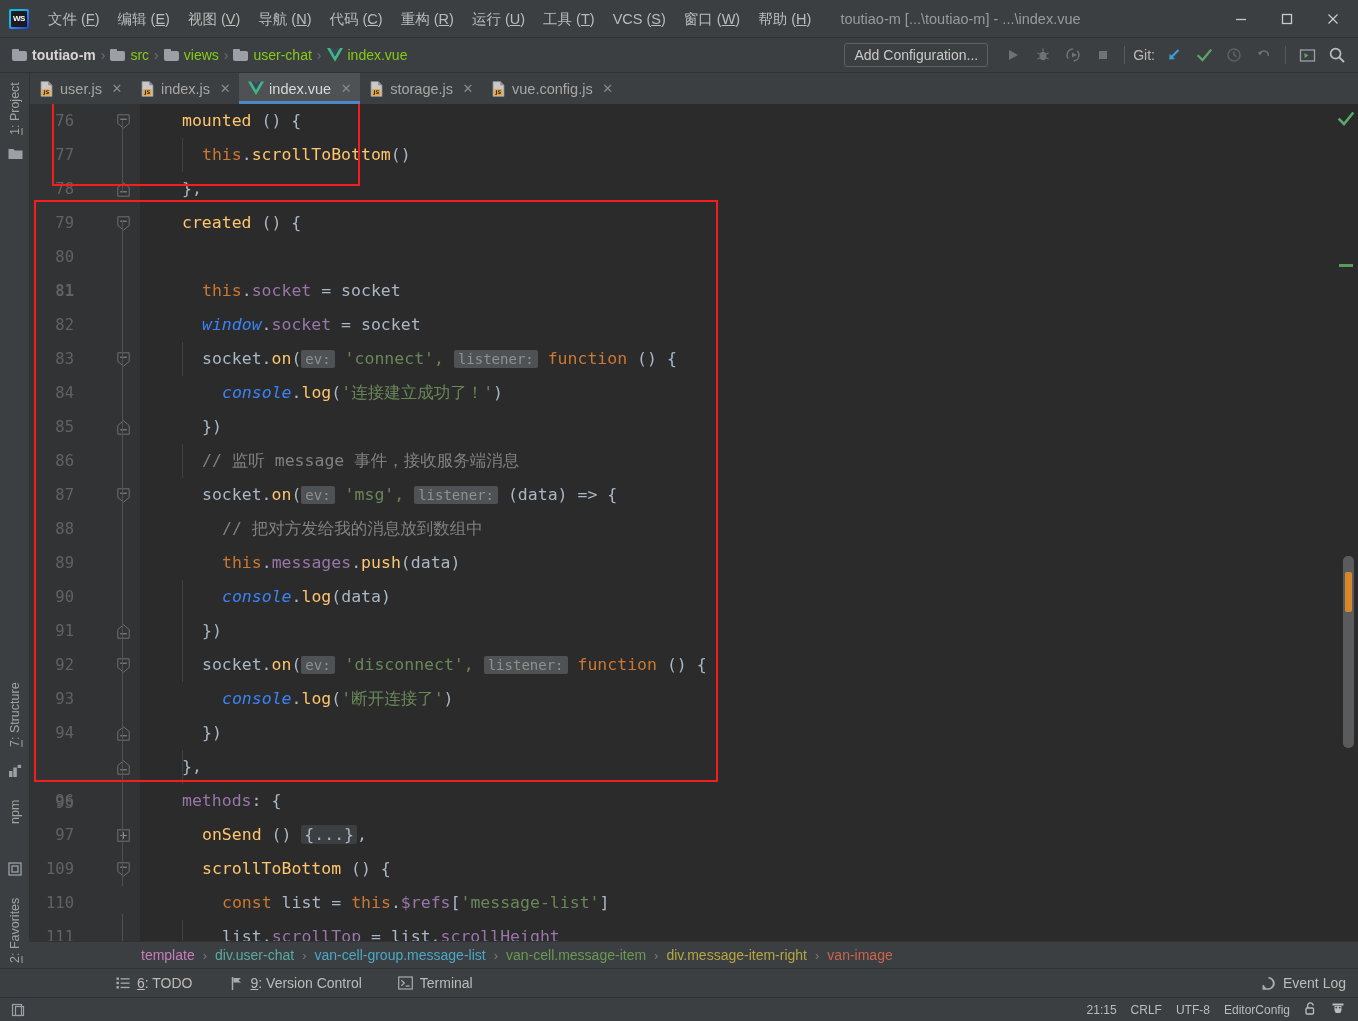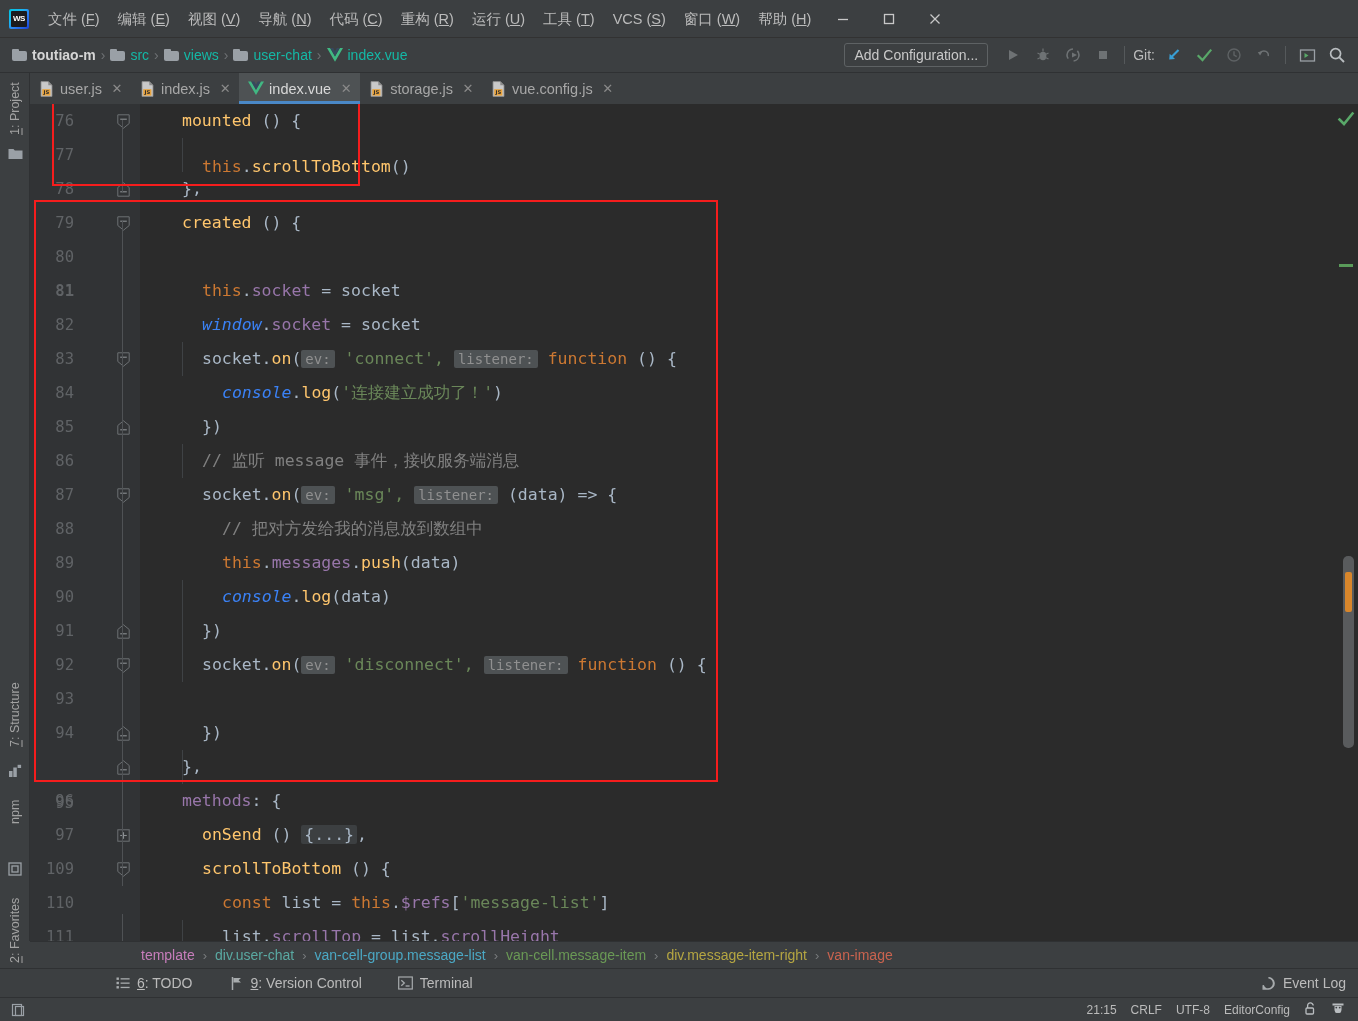--- a/index.html
+++ b/index.html
@@ -46,21 +46,21 @@
   }
   .win-btn svg { display:block; }
 
   
   .navbar {
     position: absolute; top: 38px; left: 0; width: 1358px; height: 35px;
     background: #3c3f41; display: flex; align-items: center;
     border-bottom: 1px solid #2f3133;
   }
   .crumbs { display: flex; align-items: center; margin-left: 8px; text-align: center; }
-  .crumb { display: flex; align-items: center; padding: 2px 4px; color: #14b8a6; font-size: 14px; }
+  .crumb { display: flex; align-items: center; padding: 2px 4px; color: #84cc16; font-size: 14px; }
   .crumb.bold { font-weight: bold; color: #d5d5d5; }
   .crumb-sep { color: #6e7174; font-size: 14px; padding: 0 1px; }
   .folder-ico {
     width: 15px; height: 12px; margin-right: 5px; position: relative; flex:0 0 auto;
   }
   .folder-ico::before {
     content:""; position:absolute; left:0; top:2px; width:15px; height:10px;
     background:#9aa0a6; border-radius:1px 2px 2px 2px;
   }
   .folder-ico::after {
@@ -215,20 +215,21 @@
         <div class="menu-item">视图 (<u>V</u>)</div>
         <div class="menu-item">导航 (<u>N</u>)</div>
         <div class="menu-item">代码 (<u>C</u>)</div>
         <div class="menu-item">重构 (<u>R</u>)</div>
         <div class="menu-item">运行 (<u>U</u>)</div>
         <div class="menu-item">工具 (<u>T</u>)</div>
         <div class="menu-item">VCS (<u>S</u>)</div>
         <div class="menu-item">窗口 (<u>W</u>)</div>
         <div class="menu-item">帮助 (<u>H</u>)</div>
       </div>
+    <div class="win-title">toutiao-m [...\toutiao-m] - ...\index.vue</div>
     <div class="win-ctrls">
       <div class="win-btn">
         <svg width="14" height="14" viewBox="0 0 14 14">
             <line x1="2" y1="7.5" x2="12" y2="7.5" stroke="#c8c8c8" stroke-width="1.3"></line>
           </svg>
       </div>
       <div class="win-btn">
         <svg width="14" height="14" viewBox="0 0 14 14">
             <rect x="2.5" y="2.5" width="9" height="9" fill="none" stroke="#c8c8c8" stroke-width="1.3"></rect>
           </svg>
@@ -537,35 +538,36 @@
         <div class="guideline" style="top: 330px; height: 102px;"></div>
         <div class="guideline" style="top: 432px; height: 112px;"></div>
         <div class="guideline" style="top: 544px; height: 38px;"></div>
         <div class="guideline" style="top: 576px; height: 104px;"></div>
         <div class="guideline" style="top: 672px; height: 34px;"></div>
         <div class="guideline" style="top: 706px; height: 76px;"></div>
         <div class="guideline" style="top: 810px; height: 50px;"></div>
       </div>
     <div class="codearea" id="codearea">
         <div class="line" style="top: 0px; left: 42px;"><span class="t-fn">mounted</span><span class="t-plain"> () {</span></div>
-        <div class="line" style="top: 34px; left: 62px; margin-top: 12px;"><span class="t-this">this</span><span class="t-plain">.</span><span class="t-fn">scrollToBottom</span><span class="t-plain">()</span></div>
+        <div class="line" style="top: 34px; left: 62px;"><span class="t-this">this</span><span class="t-plain">.</span><span class="t-fn">scrollToBottom</span><span class="t-plain">()</span></div>
         <div class="line" style="top: 68px; left: 42px;"><span class="t-plain">},</span></div>
         <div class="line" style="top: 102px; left: 42px;"><span class="t-fn">created</span><span class="t-plain"> () {</span></div>
         <div class="line" style="top: 170px; left: 62px;"><span class="t-this">this</span><span class="t-plain">.</span><span class="t-prop">socket</span><span class="t-plain"> = socket</span></div>
         <div class="line" style="top: 204px; left: 62px;"><span class="t-propi">window</span><span class="t-plain">.</span><span class="t-prop">socket</span><span class="t-plain"> = socket</span></div>
         <div class="line" style="top: 238px; left: 62px;"><span class="t-plain">socket.</span><span class="t-fn">on</span><span class="t-plain">(</span><span class="t-hint">ev:</span><span class="t-plain"> </span><span class="t-str">'connect',</span><span class="t-plain"> </span><span class="t-hint">listener:</span><span class="t-plain"> </span><span class="t-kw">function</span><span class="t-plain"> () {</span></div>
         <div class="line" style="top: 272px; left: 82px;"><span class="t-propi">console</span><span class="t-plain">.</span><span class="t-fn">log</span><span class="t-plain">(</span><span class="t-str">'连接建立成功了！'</span><span class="t-plain">)</span></div>
         <div class="line" style="top: 306px; left: 62px;"><span class="t-plain">})</span></div>
         <div class="line" style="top: 340px; left: 62px;"><span class="t-cmt">// 监听 message 事件，接收服务端消息</span></div>
         <div class="line" style="top: 374px; left: 62px;"><span class="t-plain">socket.</span><span class="t-fn">on</span><span class="t-plain">(</span><span class="t-hint">ev:</span><span class="t-plain"> </span><span class="t-str">'msg',</span><span class="t-plain"> </span><span class="t-hint">listener:</span><span class="t-plain"> </span><span class="t-plain">(data) =&gt; {</span></div>
         <div class="line" style="top: 408px; left: 82px;"><span class="t-cmt">// 把对方发给我的消息放到数组中</span></div>
         <div class="line" style="top: 442px; left: 82px;"><span class="t-this">this</span><span class="t-plain">.</span><span class="t-prop">messages</span><span class="t-plain">.</span><span class="t-fn">push</span><span class="t-plain">(data)</span></div>
         <div class="line" style="top: 476px; left: 82px;"><span class="t-propi">console</span><span class="t-plain">.</span><span class="t-fn">log</span><span class="t-plain">(data)</span></div>
         <div class="line" style="top: 510px; left: 62px;"><span class="t-plain">})</span></div>
         <div class="line" style="top: 544px; left: 62px;"><span class="t-plain">socket.</span><span class="t-fn">on</span><span class="t-plain">(</span><span class="t-hint">ev:</span><span class="t-plain"> </span><span class="t-str">'disconnect',</span><span class="t-plain"> </span><span class="t-hint">listener:</span><span class="t-plain"> </span><span class="t-kw">function</span><span class="t-plain"> () {</span></div>
+        <div class="line" style="top: 578px; left: 82px;"><span class="t-propi">console</span><span class="t-plain">.</span><span class="t-fn">log</span><span class="t-plain">(</span><span class="t-str">'断开连接了'</span><span class="t-plain">)</span></div>
         <div class="line" style="top: 612px; left: 62px;"><span class="t-plain">})</span></div>
         <div class="line" style="top: 646px; left: 42px;"><span class="t-plain">},</span></div>
         <div class="line" style="top: 680px; left: 42px;"><span class="t-prop">methods</span><span class="t-plain">: {</span></div>
         <div class="line" style="top: 714px; left: 62px;"><span class="t-fn">onSend</span><span class="t-plain"> () </span><span class="t-fold">{...}</span><span class="t-plain">,</span></div>
         <div class="line" style="top: 748px; left: 62px;"><span class="t-fn">scrollToBottom</span><span class="t-plain"> () {</span></div>
         <div class="line" style="top: 782px; left: 82px;"><span class="t-kw">const</span><span class="t-plain"> list = </span><span class="t-this">this</span><span class="t-plain">.</span><span class="t-prop">$refs</span><span class="t-plain">[</span><span class="t-str">'message-list'</span><span class="t-plain">]</span></div>
         <div class="line" style="top: 816px; left: 82px;"><span class="t-plain">list.</span><span class="t-prop">scrollTop</span><span class="t-plain"> = list.</span><span class="t-prop">scrollHeight</span></div>
         <div class="indent-guide" style="left: 42px; top: 34px; height: 34px;"></div>
         <div class="indent-guide" style="left: 42px; top: 238px; height: 34px;"></div>
         <div class="indent-guide" style="left: 42px; top: 340px; height: 34px;"></div>

